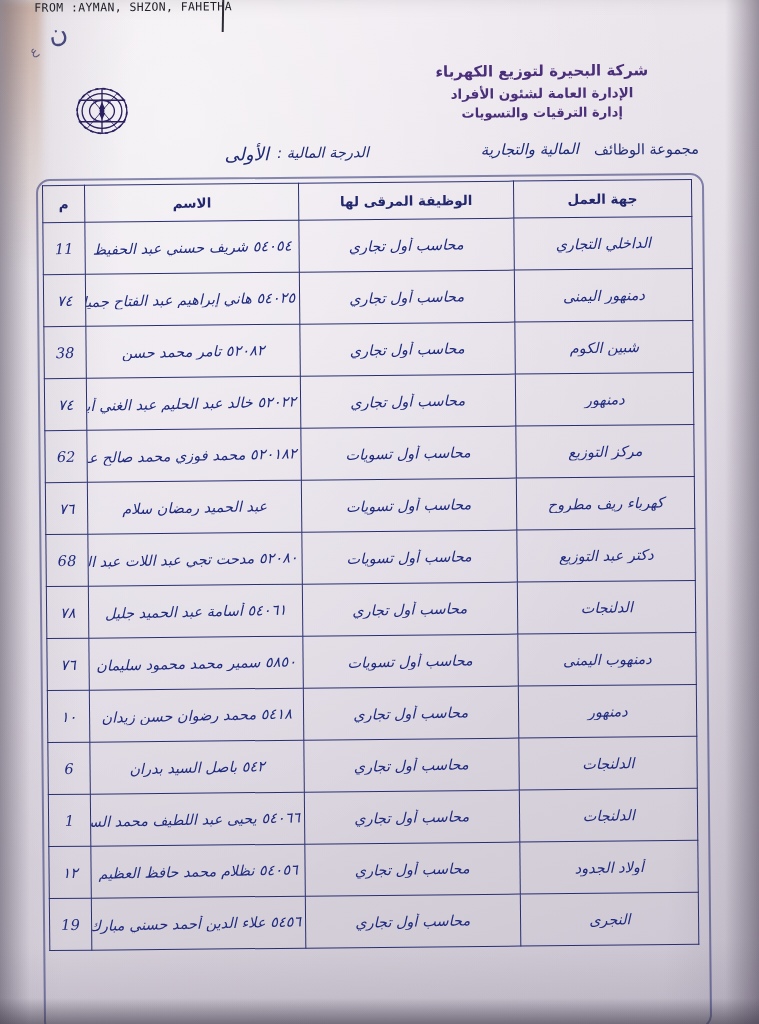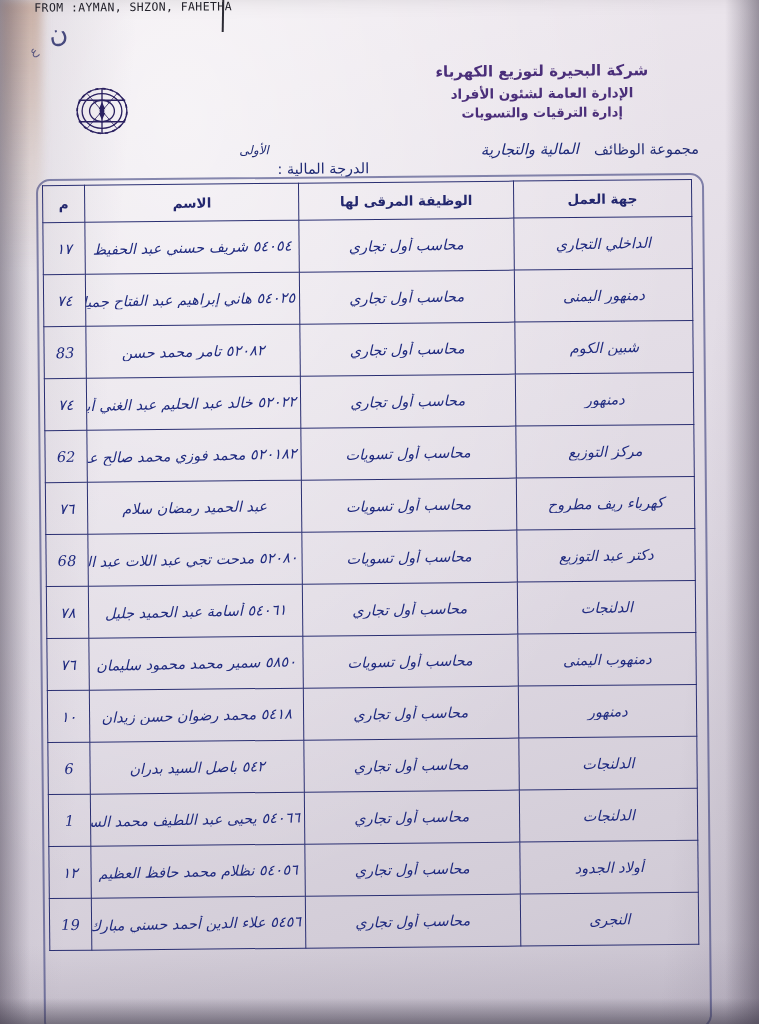--- a/index.html
+++ b/index.html
@@ -145,29 +145,30 @@
     right: 120px;
     top: 0px;
     font-family: "DejaVu Serif", serif;
     font-size: 15px;
     font-style: italic;
     color: #1d2a7a;
   }
   .subline .grade-label {
     position: absolute;
     right: 330px;
-    top: 18px;
+    top: 2px;
+    font-style: italic;
   }
   .subline .grade-val {
     position: absolute;
     right: 430px;
     top: 0px;
     font-family: "DejaVu Serif", serif;
     font-style: italic;
-    font-size: 12px;
+    font-size: 18px;
   }
 
   
   .tbl-wrap {
     position: absolute;
     left: 46px;
     top: 182px;
     width: 650px;
     height: 840px;
     transform: rotate(-0.55deg);
@@ -325,21 +326,21 @@
           <td class="site">
               <span class="hw-cell">الداخلي التجاري</span>
             </td>
           <td class="job">
               <span class="hw-cell">محاسب أول تجاري</span>
             </td>
           <td class="name">
               <span class="hw-cell">٥٤٠٥٤ شريف حسني عبد الحفيظ</span>
             </td>
           <td class="no">
-              <span class="hw-cell">١٧</span>
+              <span class="hw-cell">11</span>
             </td>
         </tr>
         <tr>
           <td class="site">
               <span class="hw-cell">دمنهور اليمنى</span>
             </td>
           <td class="job">
               <span class="hw-cell">محاسب أول تجاري</span>
             </td>
           <td class="name">
@@ -353,21 +354,21 @@
           <td class="site">
               <span class="hw-cell">شبين الكوم</span>
             </td>
           <td class="job">
               <span class="hw-cell">محاسب أول تجاري</span>
             </td>
           <td class="name">
               <span class="hw-cell">٥٢٠٨٢ تامر محمد حسن</span>
             </td>
           <td class="no">
-              <span class="hw-cell">83</span>
+              <span class="hw-cell">38</span>
             </td>
         </tr>
         <tr>
           <td class="site">
               <span class="hw-cell">دمنهور</span>
             </td>
           <td class="job">
               <span class="hw-cell">محاسب أول تجاري</span>
             </td>
           <td class="name">

